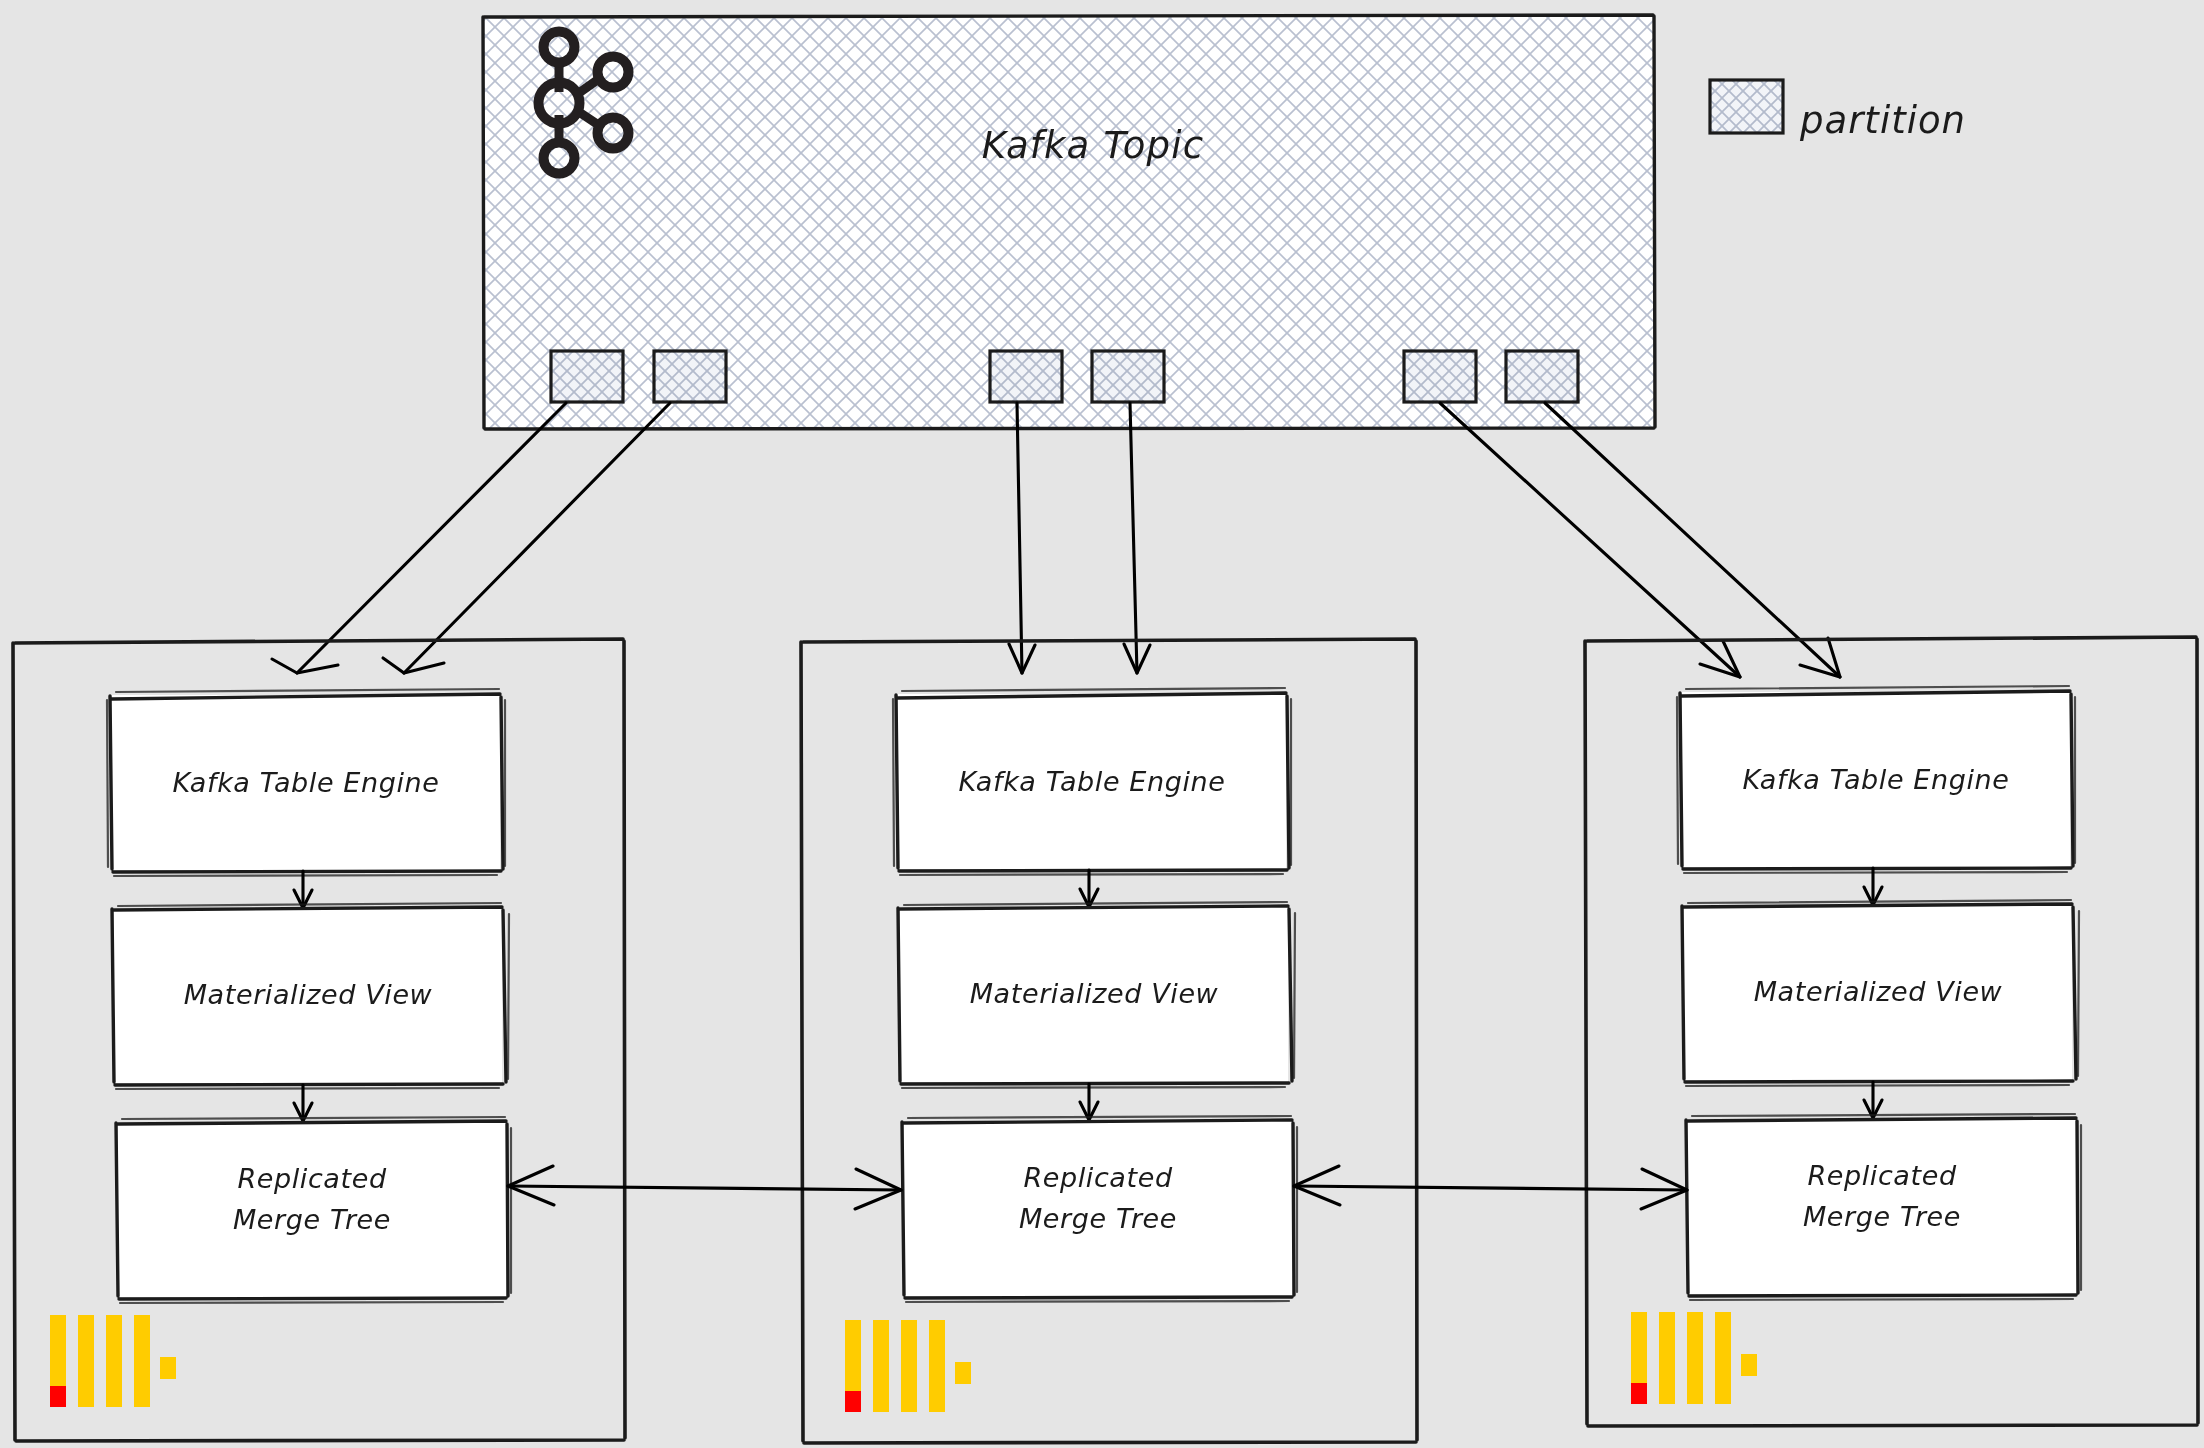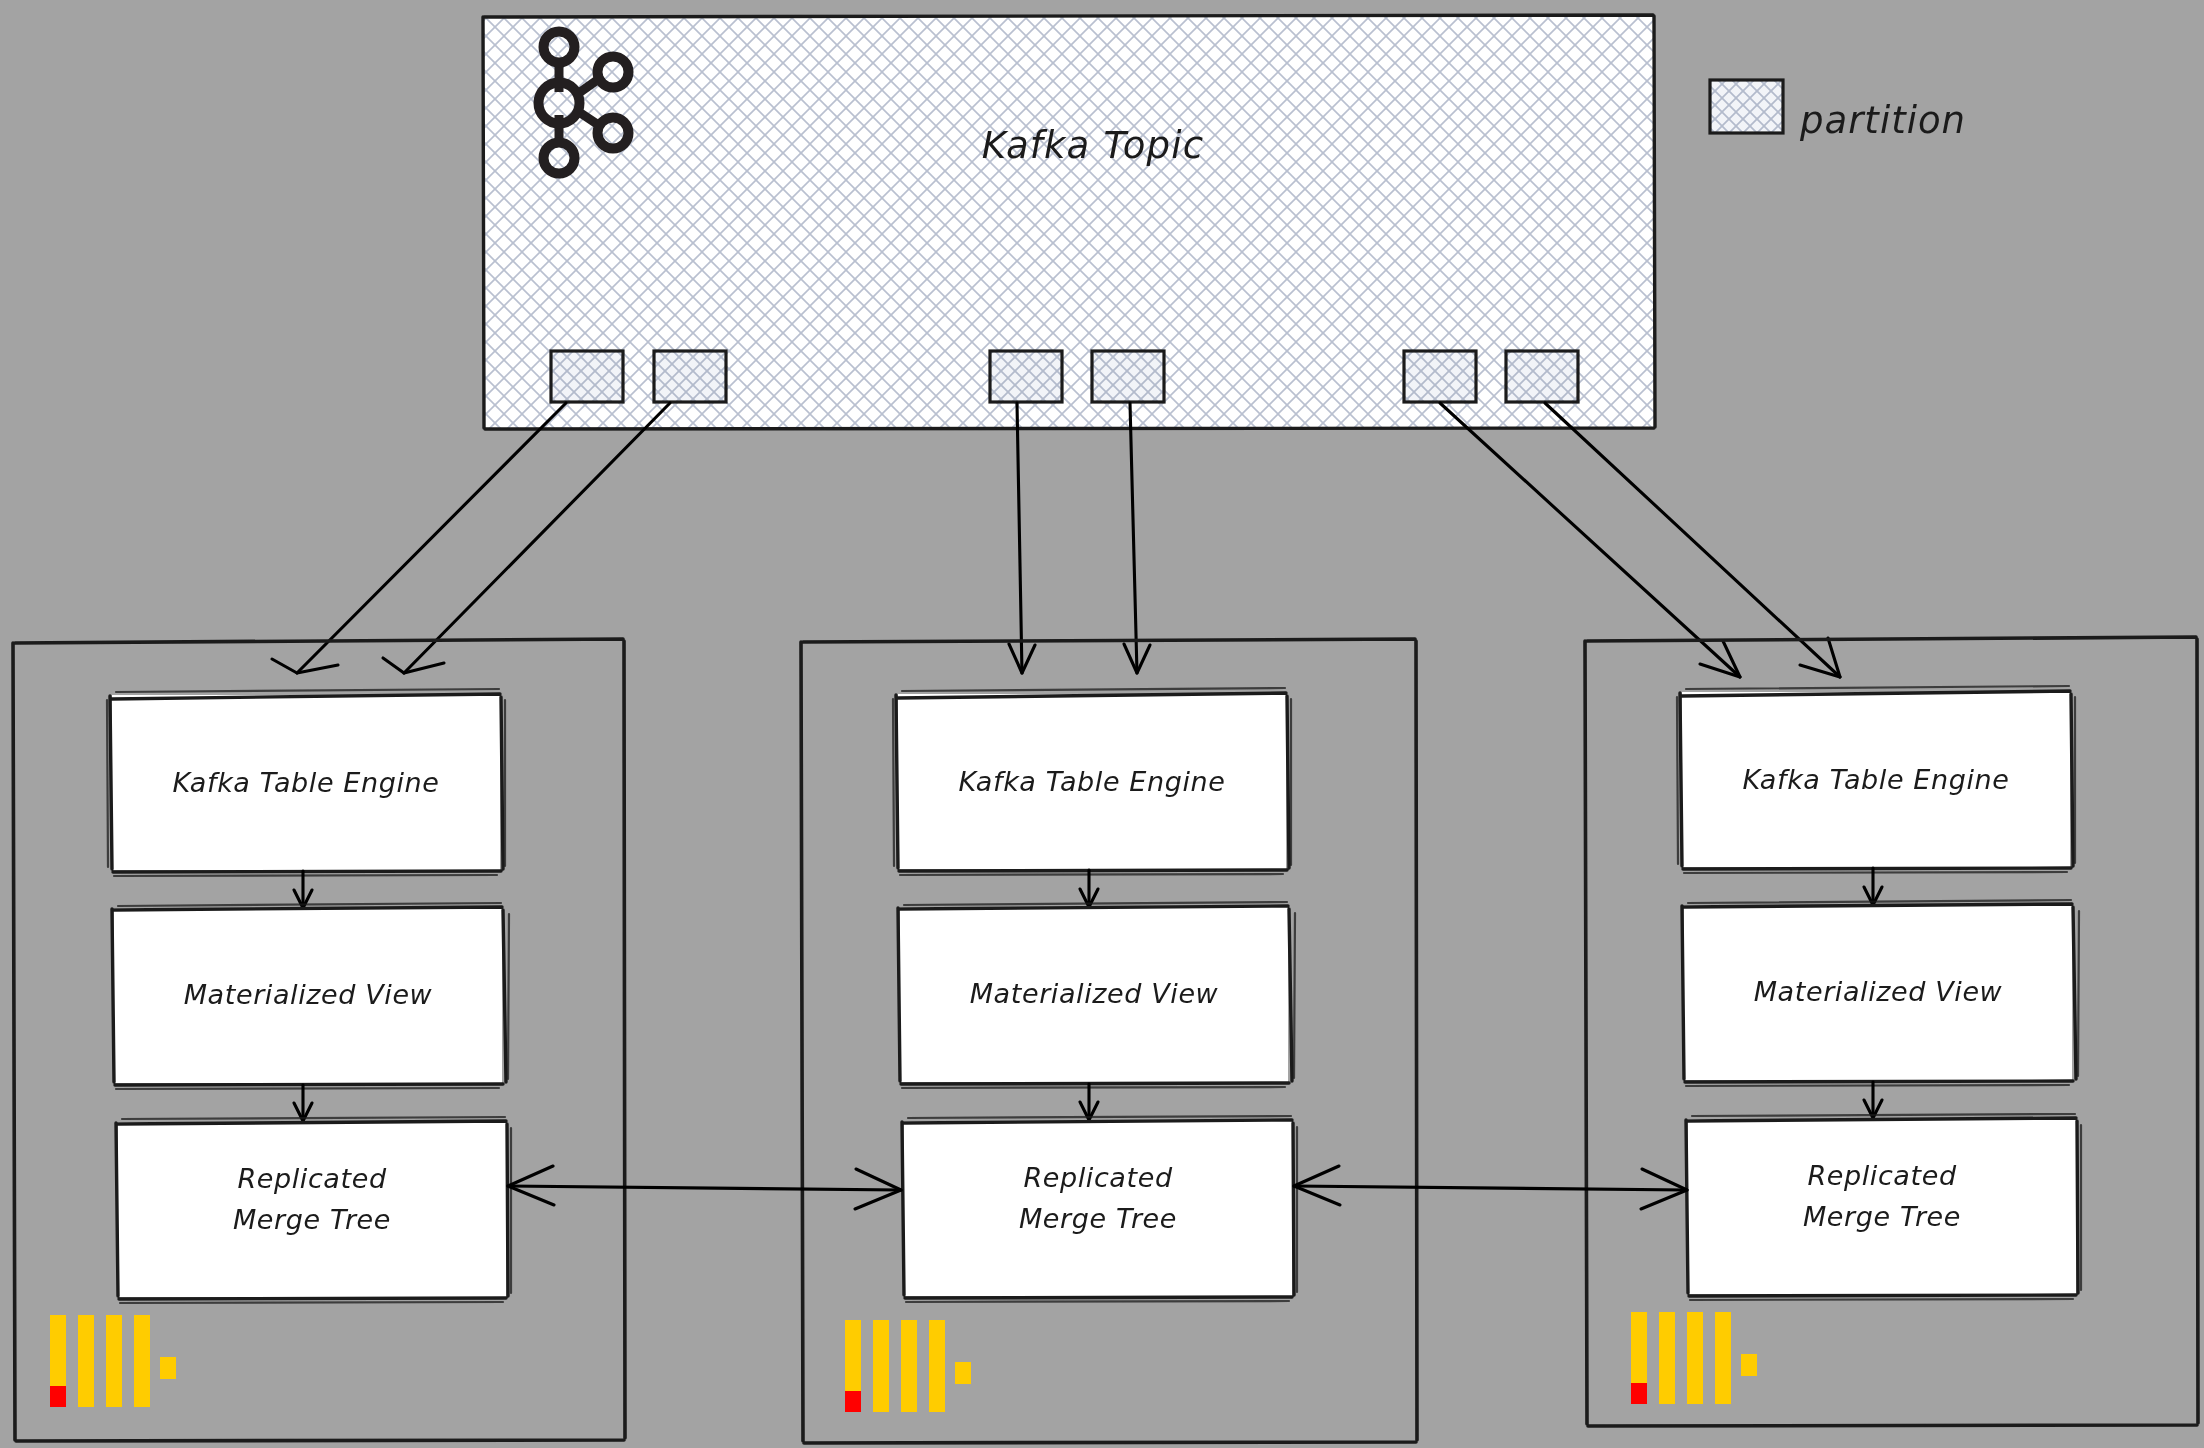--- a/index.html
+++ b/index.html
@@ -8,21 +8,21 @@
     padding: 0;
     background: #ffffff;
   }
   body {
     font-family: "DejaVu Sans", sans-serif;
   }
   #stage {
     position: relative;
     width: 2204px;
     height: 1448px;
-    background: #a3a3a3;
+    background: #e5e5e5;
     overflow: hidden;
   }
   #vector-layer {
     position: absolute;
     top: 0;
     left: 0;
     width: 2204px;
     height: 1448px;
   }
   .hand-text {

